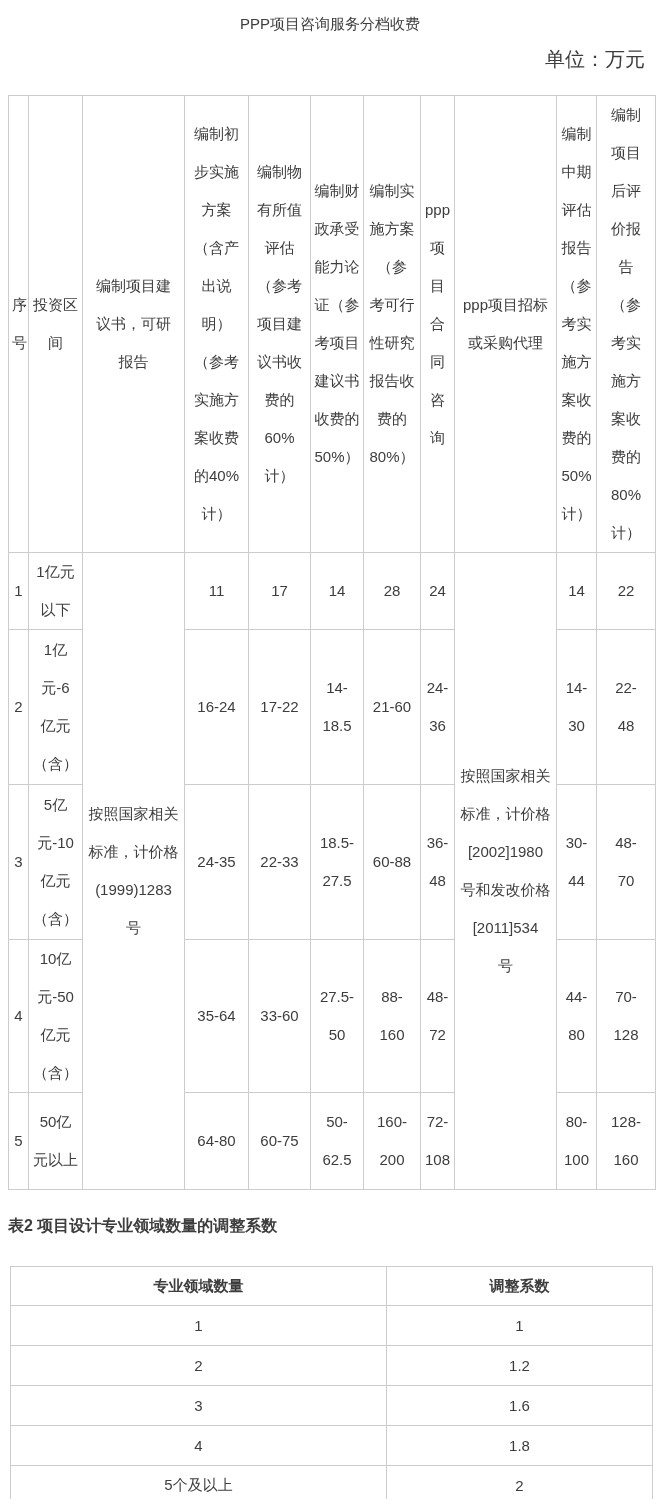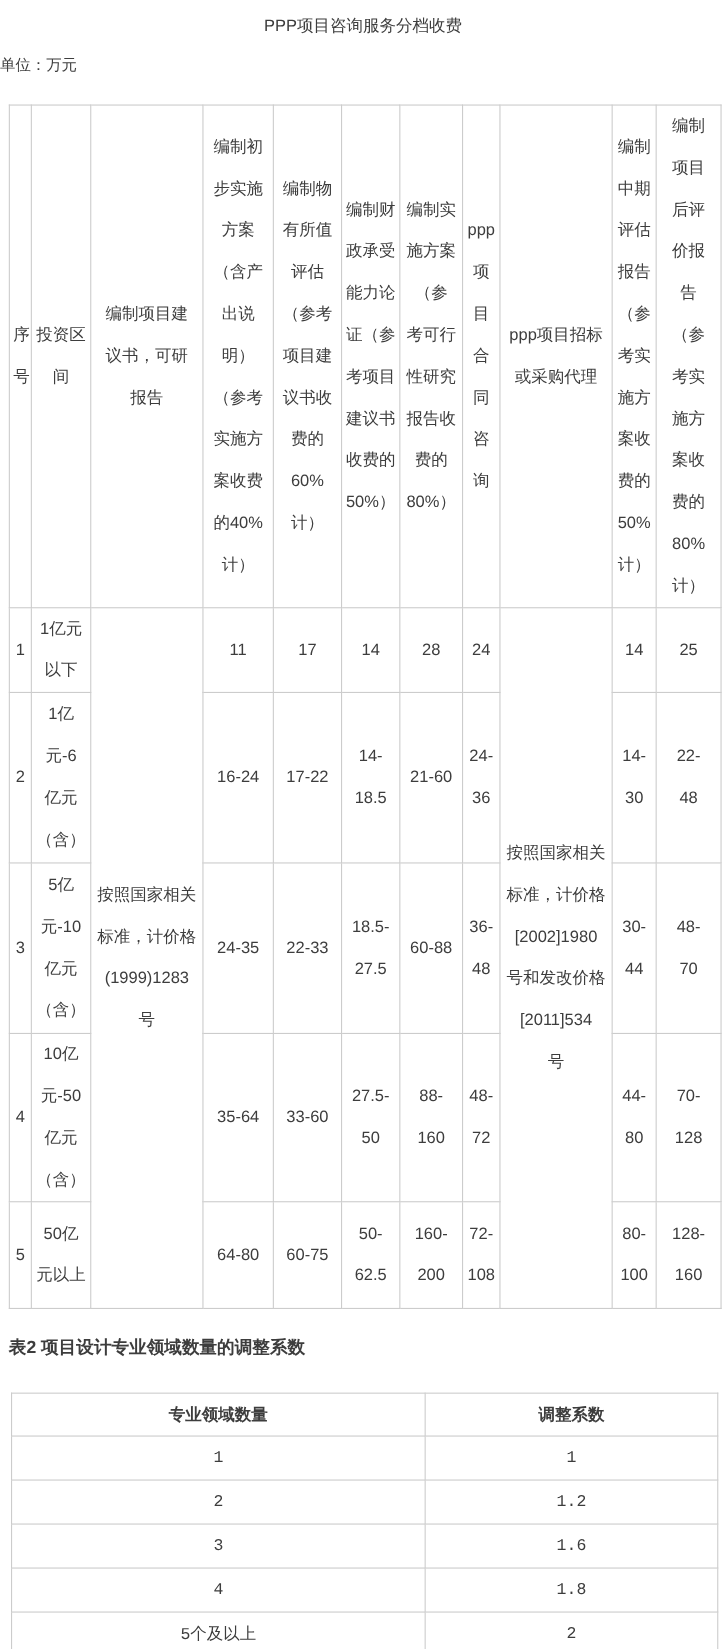--- a/index.html
+++ b/index.html
@@ -2,39 +2,39 @@
 <html><head>
 <meta charset="utf-8">
 <style>
   html,body{margin:0;padding:0;background:#ffffff;}
   .page{
     width:660px;height:1499px;overflow:hidden;background:#ffffff;
     font-family:"Liberation Sans","DejaVu Sans",sans-serif;
     color:#3d3d3d;box-sizing:border-box;
   }
   .doc-title{padding-top:13px;text-align:center;font-size:15px;line-height:21px;}
-  .unit-row{margin-top:15px;text-align:left;padding-right:15px;font-size:14px;line-height:20px;}
+  .unit-row{margin-top:15px;text-align:right;padding-right:15px;font-size:20px;line-height:20px;}
   table{border-collapse:collapse;table-layout:fixed;}
   .fee-table{margin:26px 0 0 8px;width:647px;}
   .fee-table td{
     border:1px solid #cccccc;vertical-align:middle;padding:0 3px;
     font-size:15px;line-height:38px;white-space:pre-line;
     overflow:hidden;color:#3d3d3d;font-weight:normal;text-align:center;
   }
   .hrow{height:455px;}
   .r1{height:73px;}
   .r2{height:155px;}
   .r3{height:155px;}
   .r4{height:148px;}
   .r5{height:97px;}
   .t2-title{margin:25px 0 0 8px;font-size:16px;font-weight:bold;line-height:22px;}
   .adj-table{margin:29px 0 0 10px;width:642px;}
   .adj-table th,.adj-table td{
     border:1px solid #cccccc;text-align:center;vertical-align:middle;
-    font-size:15px;color:#3d3d3d;overflow:hidden;font-family:Liberation Mono, monospace;
+    font-size:15px;color:#3d3d3d;overflow:hidden;
   }
   .adj-table th{height:36px;font-weight:bold;}
   .adj-table td{height:37px;font-weight:normal;}
 </style>
 </head>
 <body>
 
 <div class="page">
 
   <div class="doc-title">PPP项目咨询服务分档收费</div>
@@ -148,21 +148,21 @@
       <td>14</td>
       <td>28</td>
       <td>24</td>
       <td rowspan="5">按照国家相关
 标准，计价格
 [2002]1980
 号和发改价格
 [2011]534
 号</td>
       <td>14</td>
-      <td>25</td>
+      <td>22</td>
     </tr>
     <tr class="r2">
       <td>2</td>
       <td>1亿
 元-6
 亿元
 （含）</td>
       <td>16-24</td>
       <td>17-22</td>
       <td>14-

